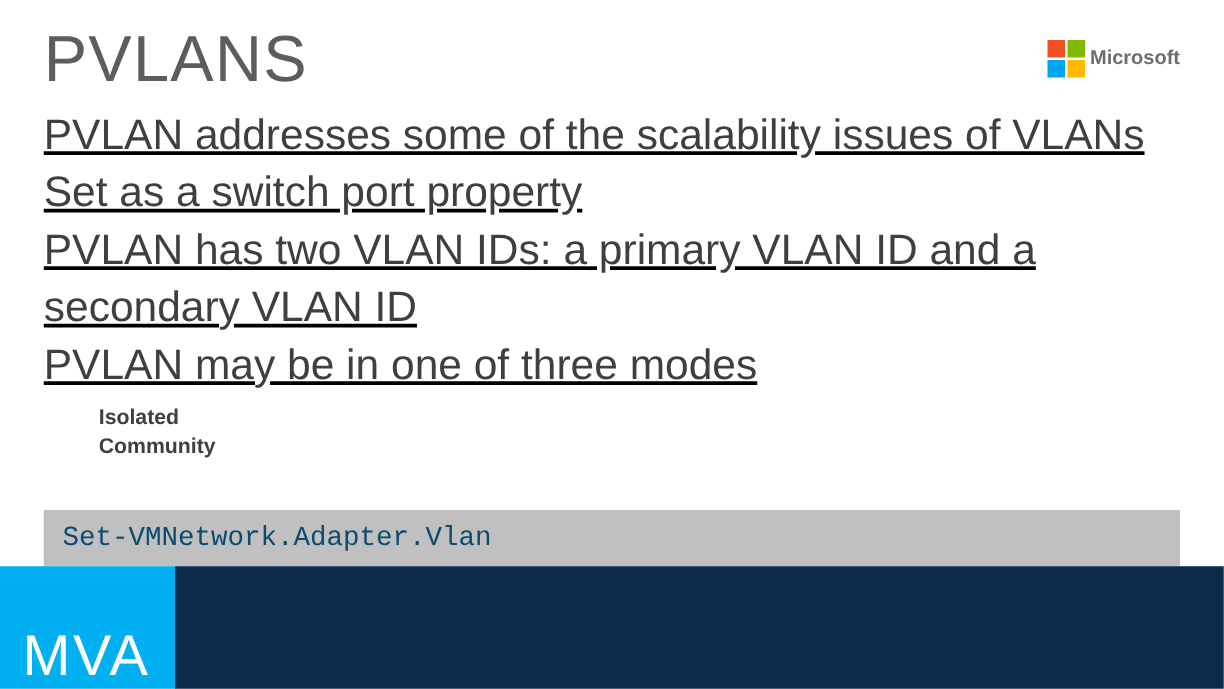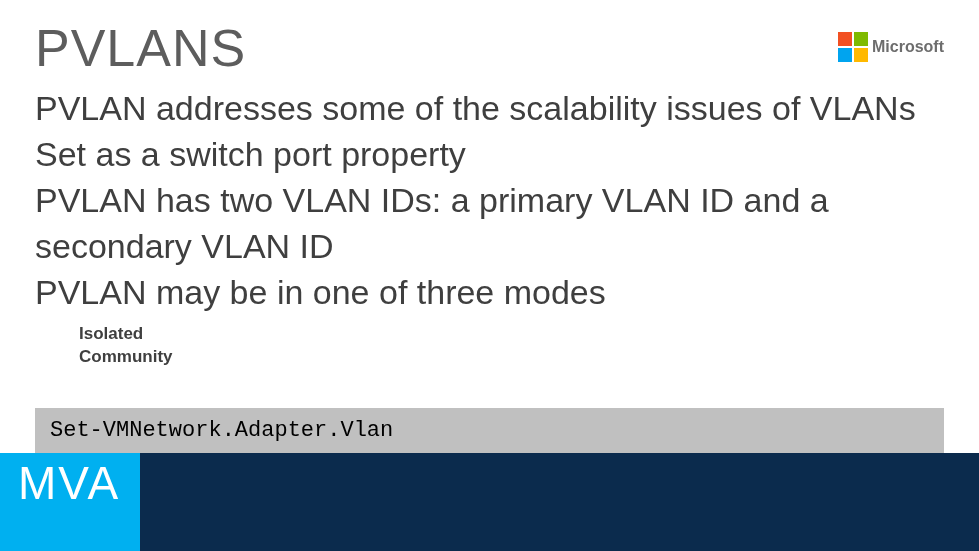--- a/index.html
+++ b/index.html
@@ -50,20 +50,21 @@
     .ms-g { background: #7fba00; }
     .ms-b { background: #00a4ef; }
     .ms-y { background: #ffb900; }
     .ms-word {
       color: #6d6d6d;
       font-size: 16px;
       font-weight: 600;
     }
     .body-content {
       padding: 8px 35px 0 35px;
+      text-decoration: underline;
     }
     .body-line {
       font-size: 34px;
       font-weight: 400;
       color: #3f3f3f;
       line-height: 1.35;
       font-family: "Segoe UI", Arial, sans-serif;
     }
     .modes-list {
       padding: 8px 35px 0 35px;
@@ -77,38 +78,38 @@
     }
     .code-bar {
       position: absolute;
       bottom: 98px;
       left: 35px;
       right: 35px;
       background: #c0c0c0;
       padding: 10px 15px;
       font-family: Consolas, "Courier New", monospace;
       font-size: 22px;
-      color: #000000;
+      color: #0c4a6e;
     }
     .footer {
       position: absolute;
       bottom: 0;
       left: 0;
       right: 0;
       height: 98px;
       display: flex;
     }
     .footer-left {
       width: 140px;
       background: #00B0F0;
       display: flex;
-      align-items: flex-start;
+      align-items: flex-end;
       justify-content: flex-start;
       padding-left: 18px;
-      padding-top: 3px;
+      padding-top: 19px;
     }
     .mva {
       color: #ffffff;
       font-size: 46px;
       font-weight: 300;
       letter-spacing: 2px;
       font-family: "Segoe UI Light", "Segoe UI", Arial, sans-serif;
     }
     .footer-right {
       flex: 1;

